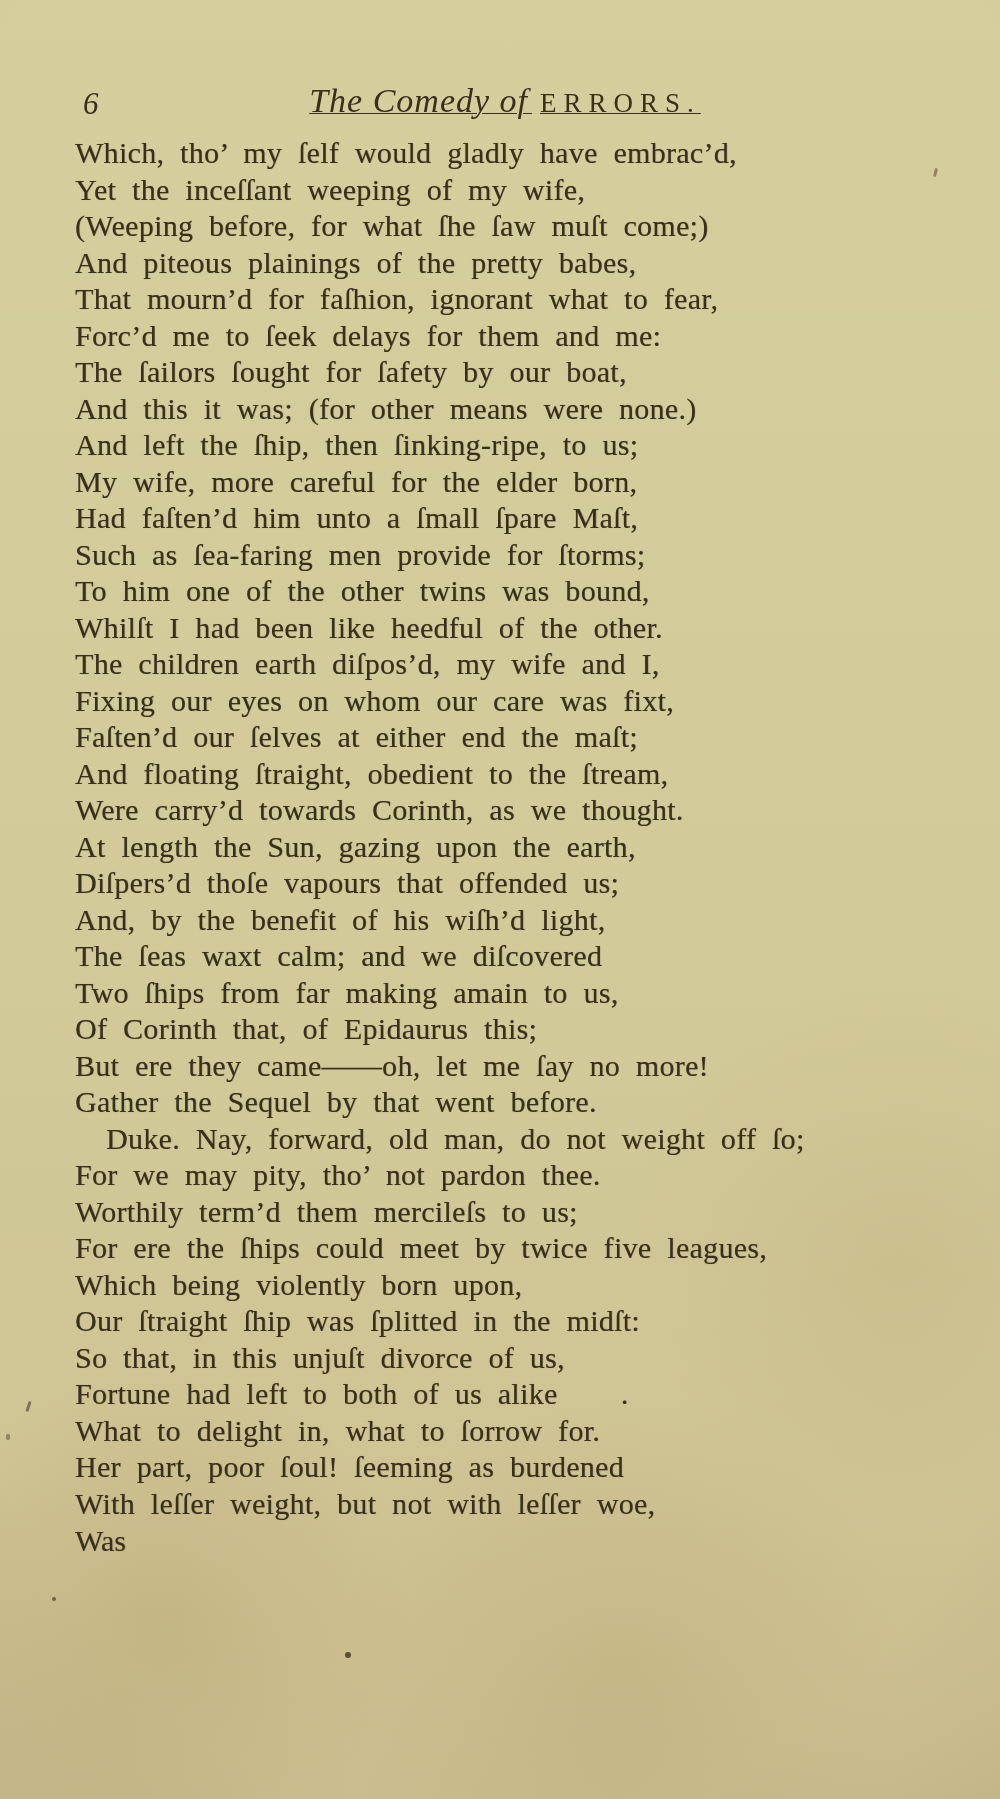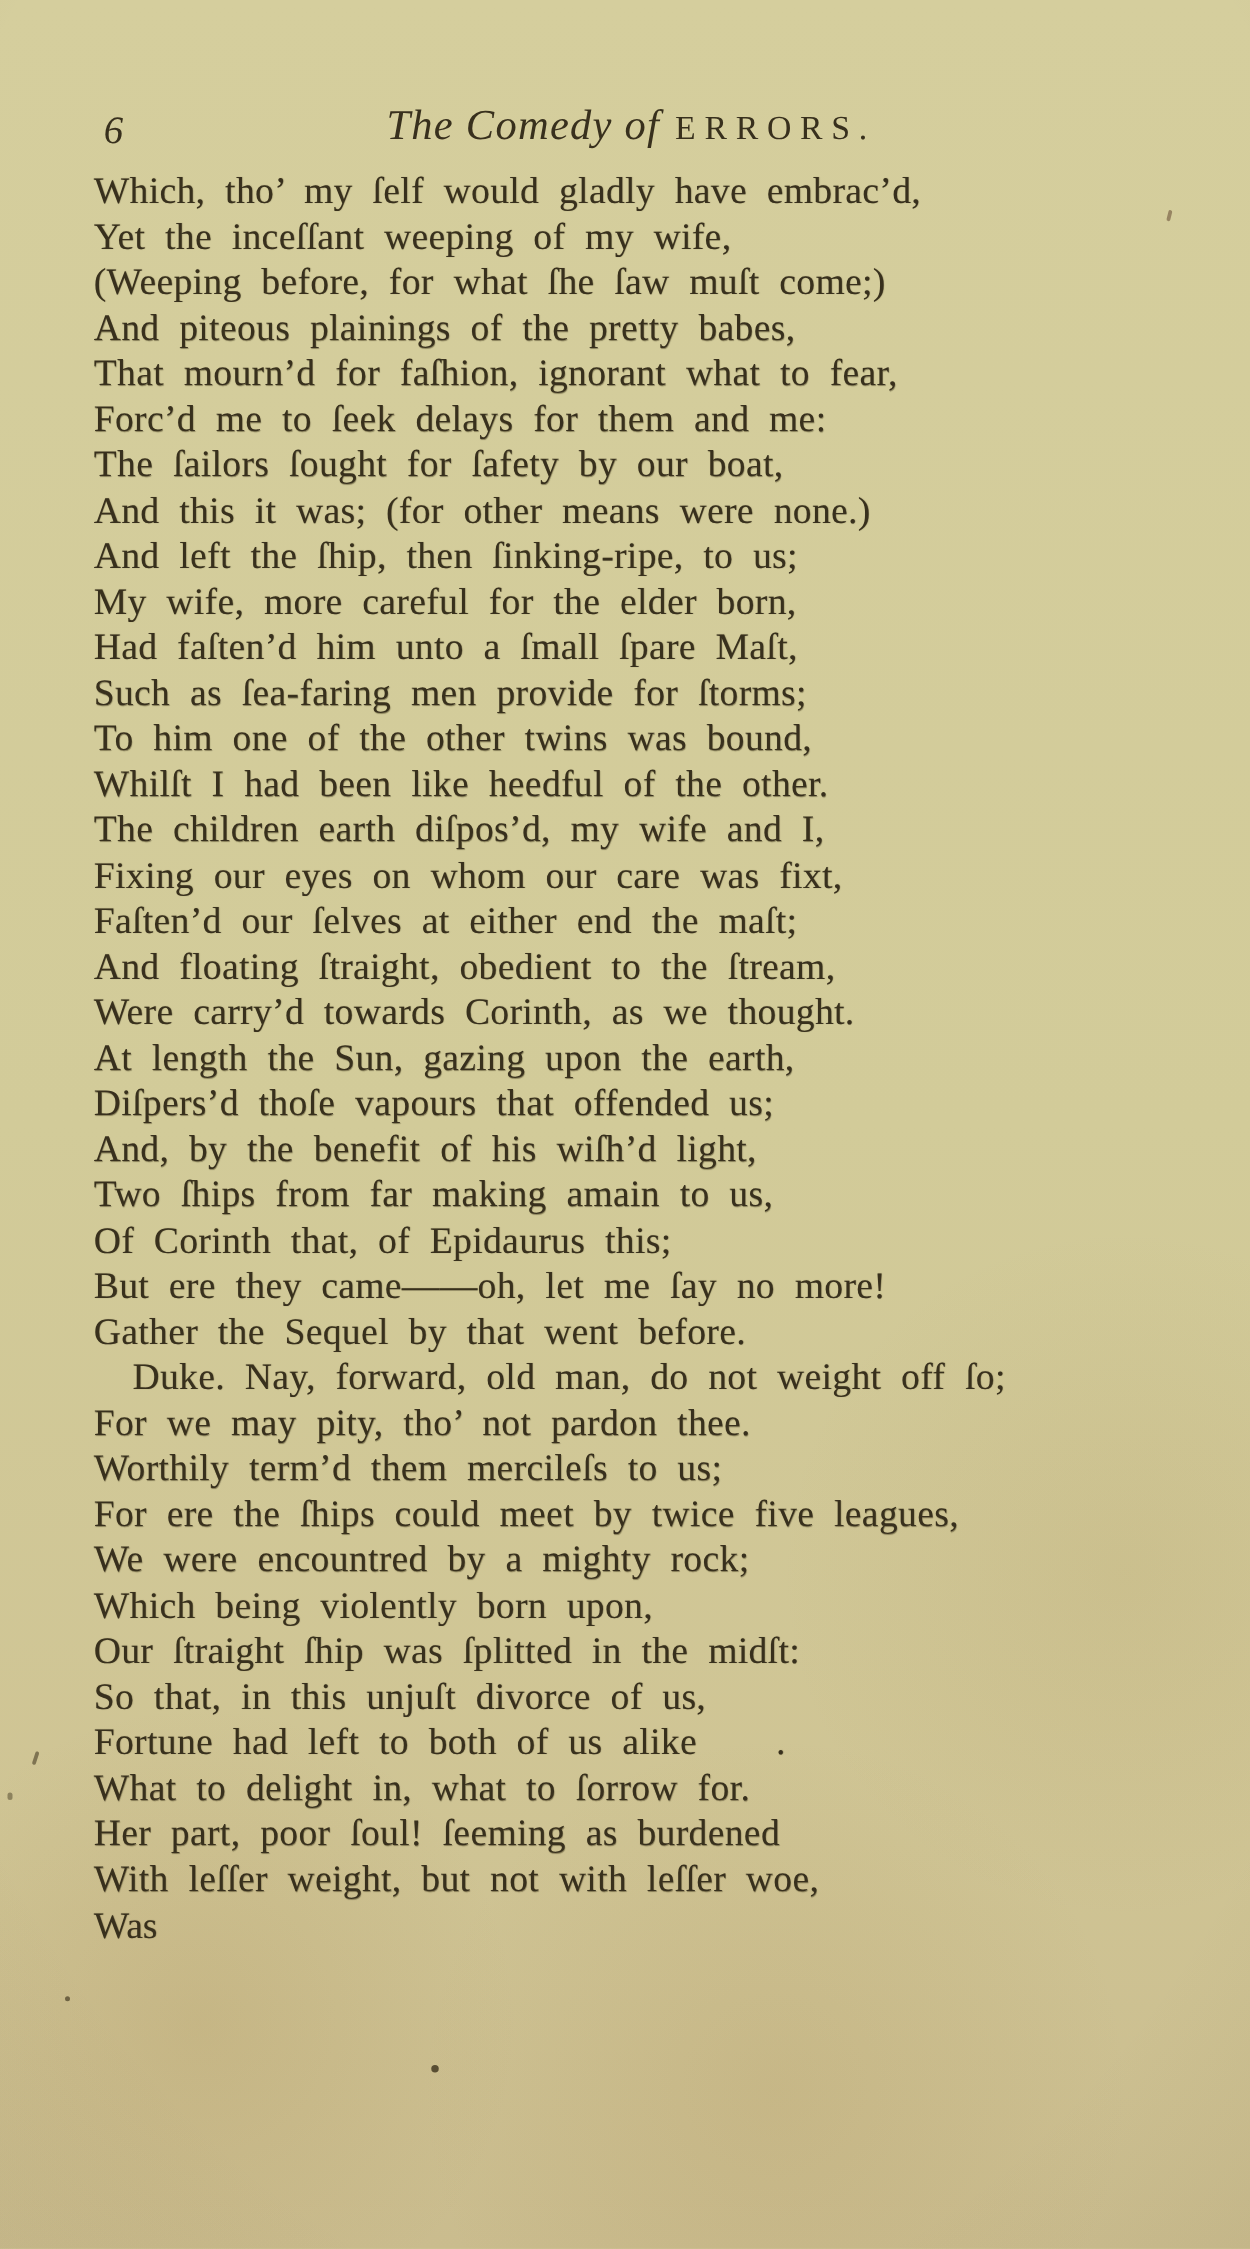--- a/index.html
+++ b/index.html
@@ -32,20 +32,21 @@
   .page-number {
     position: absolute;
     left: 8px;
     top: 4px;
     font-style: italic;
     font-size: 31px;
   }
   .head-title {
     text-align: center;
     padding-top: 0px;
+    text-decoration: underline;
   }
   .head-italic {
     font-style: italic;
     font-size: 34px;
     letter-spacing: 1px;
   }
   .head-caps {
     font-size: 27px;
     letter-spacing: 7px;
     margin-left: 8px;
@@ -106,29 +107,29 @@
       <div class="line"><span>To him one of the other twins was bound,</span></div>
       <div class="line"><span>Whilſt I had been like heedful of the other.</span></div>
       <div class="line"><span>The children earth diſpos’d, my wife and I,</span></div>
       <div class="line"><span>Fixing our eyes on whom our care was fixt,</span></div>
       <div class="line"><span>Faſten’d our ſelves at either end the maſt;</span></div>
       <div class="line"><span>And floating ſtraight, obedient to the ſtream,</span></div>
       <div class="line"><span>Were carry’d towards </span><span class="it">Corinth</span><span>, as we thought.</span></div>
       <div class="line"><span>At length the Sun, gazing upon the earth,</span></div>
       <div class="line"><span>Diſpers’d thoſe vapours that offended us;</span></div>
       <div class="line"><span>And, by the benefit of his wiſh’d light,</span></div>
+      <div class="line"><span>The ſeas waxt calm; and we diſcovered</span></div>
       <div class="line"><span>Two ſhips from far making amain to us,</span></div>
       <div class="line"><span>Of </span><span class="it">Corinth</span><span> that, of </span><span class="it">Epidaurus</span><span> this;</span></div>
       <div class="line"><span>But ere they came——oh, let me ſay no more!</span></div>
       <div class="line"><span>Gather the Sequel by that went before.</span></div>
       <div class="line indent"><span class="it">Duke.</span><span> Nay, forward, old man, do not weight off ſo;</span></div>
       <div class="line"><span>For we may pity, tho’ not pardon thee.</span></div>
       <div class="line"><span>Worthily term’d them mercileſs to us;</span></div>
       <div class="line"><span>For ere the ſhips could meet by twice five leagues,</span></div>
-      <div class="line"><span>We were encountred by a mighty rock;</span></div>
       <div class="line"><span>Which being violently born upon,</span></div>
       <div class="line"><span>Our ſtraight ſhip was ſplitted in the midſt:</span></div>
       <div class="line"><span>So that, in this unjuſt divorce of us,</span></div>
       <div class="line"><span>Fortune had left to both of us alike&nbsp;&nbsp;&nbsp;&nbsp;.</span></div>
       <div class="line"><span>What to delight in, what to ſorrow for.</span></div>
       <div class="line"><span>Her part, poor ſoul! ſeeming as burdened</span></div>
       <div class="line"><span>With leſſer weight, but not with leſſer woe,</span></div>
     </div>
 
   <div class="catchword">Was</div>

